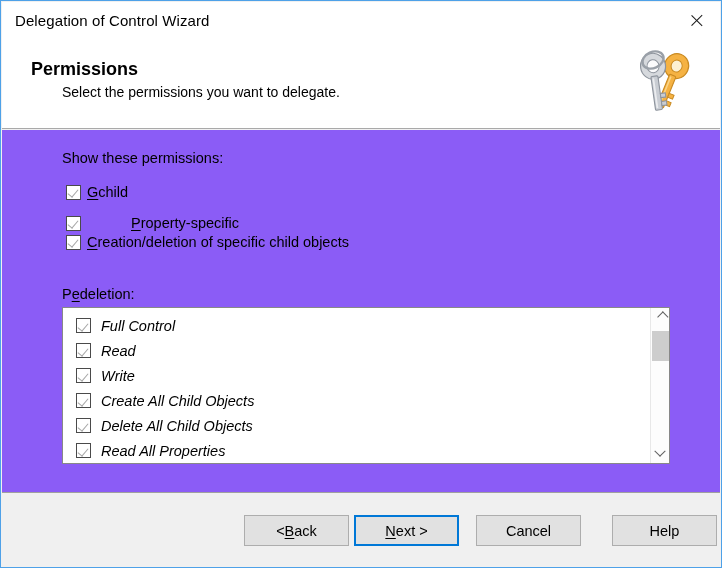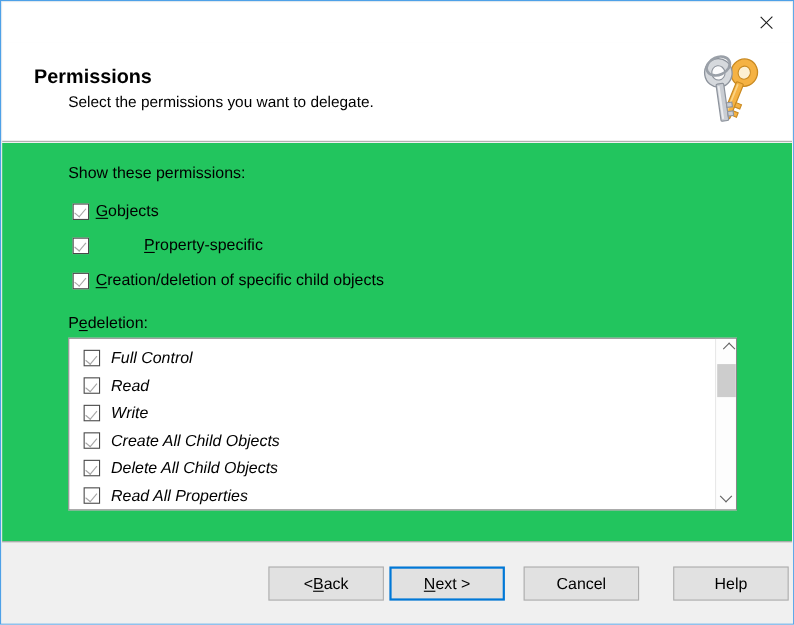--- a/index.html
+++ b/index.html
@@ -103,21 +103,21 @@
     height: 72px;
   }
 
   
   .body {
     position: absolute;
     left: 1px;
     top: 129px;
     right: 1px;
     bottom: 74px;
-    background: #22c55e;
+    background: #8b5cf6;
   }
 
   .section-label {
     position: absolute;
     font-size: 14.5px;
     color: #000000;
     white-space: nowrap;
   }
   .acc { text-decoration: underline; text-underline-offset: 1.5px; }
 
@@ -262,20 +262,21 @@
     border: 2px solid #0078d7;
     background: #e1e1e1;
   }
 </style>
 </head>
 <body>
 
 <div id="dialog">
 
   <div class="titlebar">
+    <span class="titlebar-text">Delegation of Control Wizard</span>
     <div class="close-btn">
       <span class="close-glyph"></span>
     </div>
   </div>
 
   <div class="header">
     <div class="header-title">Permissions</div>
     <div class="header-sub">Select the permissions you want to delegate.</div>
     <svg class="header-icon" viewBox="0 0 72 72">
 
@@ -300,29 +301,29 @@
       <ellipse cx="25" cy="12" rx="11" ry="8" fill="none" stroke="#9aa0a8" stroke-width="2.4" transform="rotate(-24 25 12)"></ellipse>
     </svg>
   </div>
 
   <div class="body">
 
     <div class="section-label" style="left:60px; top:20px;">Show these permissions:</div>
 
     <div class="cbrow" style="left:64px; top:54px;">
       <span class="checkbox checked"></span>
-      <span class="cblabel"><span class="acc">G</span><span>objects</span></span>
+      <span class="cblabel"><span class="acc">G</span><span>child</span></span>
     </div>
 
     <div class="cbrow" style="left:64px; top:85px;gap:44px;">
       <span class="checkbox checked"></span>
       <span class="cblabel"><span class="acc">P</span><span>roperty-specific</span></span>
     </div>
 
-    <div class="cbrow" style="left:64px; top:117px;">
+    <div class="cbrow" style="left:64px; top:104px;">
       <span class="checkbox checked"></span>
       <span class="cblabel"><span class="acc">C</span><span>reation/deletion of specific child objects</span></span>
     </div>
 
     <div class="section-label" style="left:60px; top:156px;"><span>P</span><span class="acc">e</span><span>deletion:</span></div>
 
     <div class="listbox" style="left:60px; top:177px; width:608px; height:157px;">
 
       <div class="list-inner">
         <div class="list-item">

